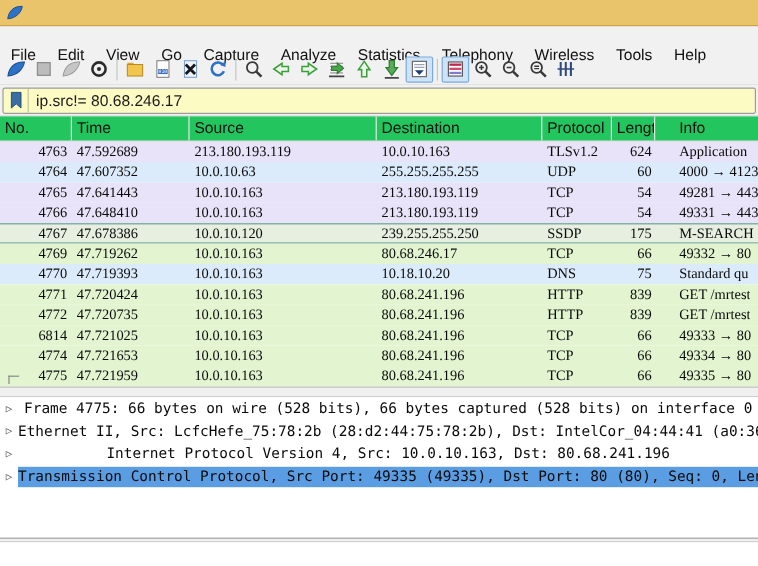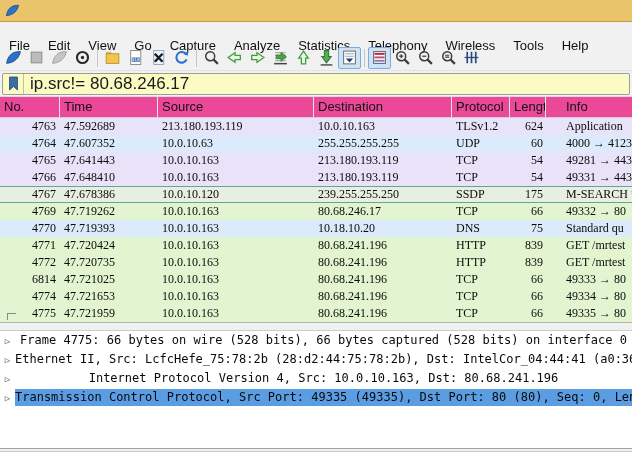--- a/index.html
+++ b/index.html
@@ -22,23 +22,23 @@
   .tbtn.toggled { background:#cfe3f7; border-color:#7aabdd; }
   .tsep { width:1px; height:18px; background:#c6c6c6; margin:0 3px; flex:none; }
 
   .filterbar { height:26px; background:#f1f1f1; display:flex; align-items:center;
                padding:0 2px; border-bottom:1px solid #dadada; }
   .filter-input { flex:1; height:22px; background:#fdfbc4; border:1px solid #9c9c9c;
                   border-radius:2px; display:flex; align-items:center; overflow:hidden; }
   .fbookmark { width:21px; height:100%; display:flex; align-items:center; justify-content:center;
                border-right:1px solid #c3c39a; flex:none; }
   .fbookmark svg { width:11px; height:15px; }
-  .ftext { padding-left:6px; font-size:17px; color:#1a1a1a; white-space:pre; }
-
-  .list-header { height:21px; display:flex; background:#ec4899; border-bottom:1px solid #cfcfcf;
+  .ftext { padding-left:6px; font-size:13px; color:#1a1a1a; white-space:pre; }
+
+  .list-header { height:21px; display:flex; background:#22c55e; border-bottom:1px solid #cfcfcf;
                  font-size:13px; color:#111; }
   .hcell { height:100%; line-height:20px; padding-left:4px; border-right:1px solid #e6e6e6;
            overflow:hidden; flex:none; }
   .w-no{width:60px} .w-time{width:98px} .w-src{width:156px} .w-dst{width:138px}
   .w-pro{width:58px} .w-len{width:36px} .w-info{flex:1; border-right:none;margin-left:16px;}
 
   .plist { background:#fff; }
   .prow { height:17px; display:flex; font-family:Liberation Serif, serif; font-size:12px;
           line-height:17px; color:#0a0a0a; white-space:pre; position:relative; }
   .pcell { overflow:hidden; padding-left:4px; flex:none; }

